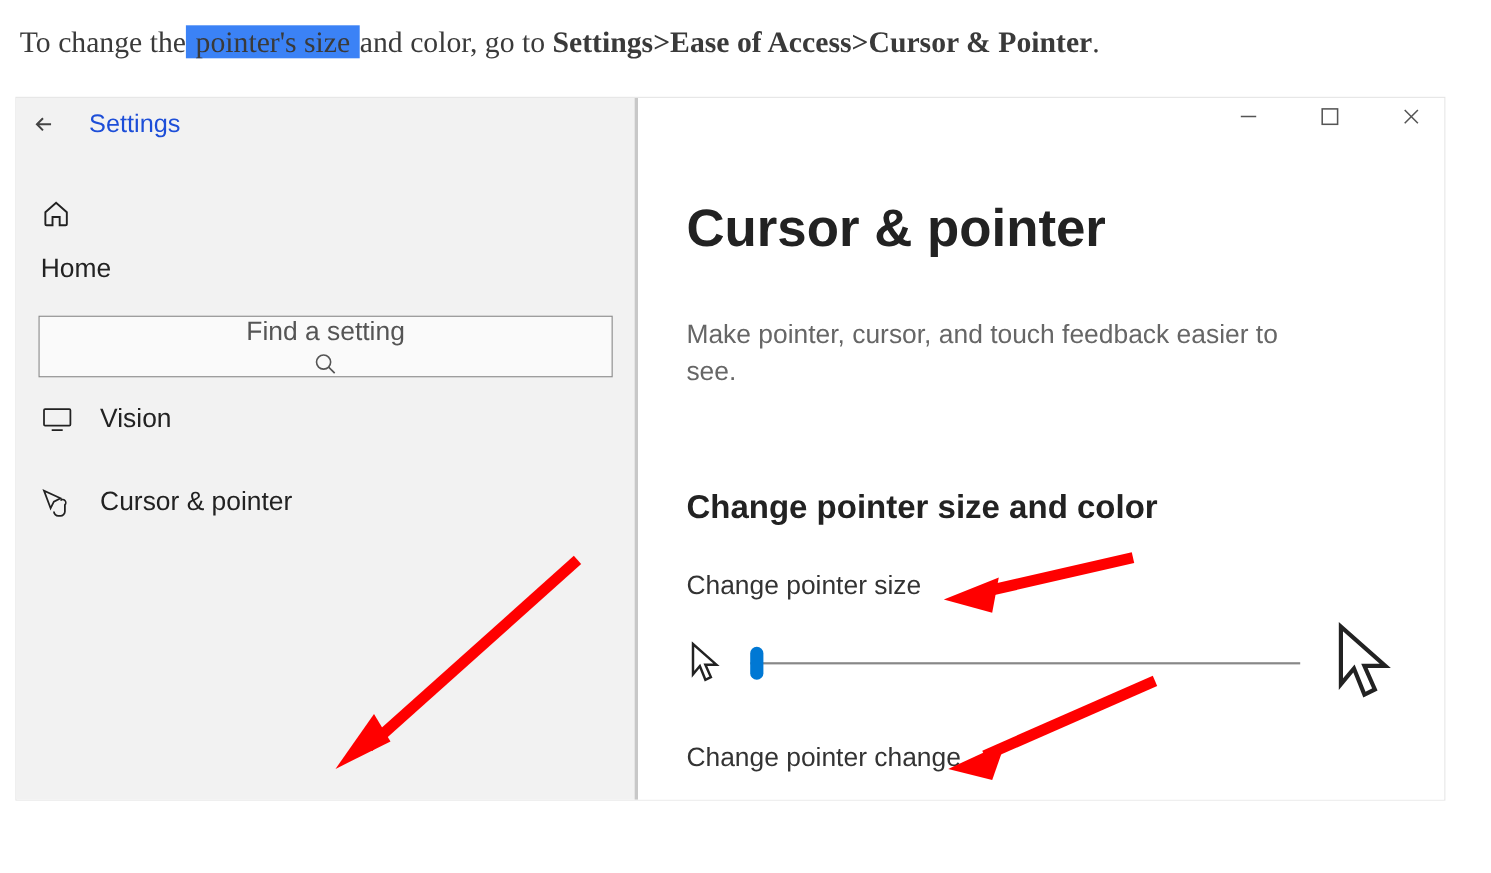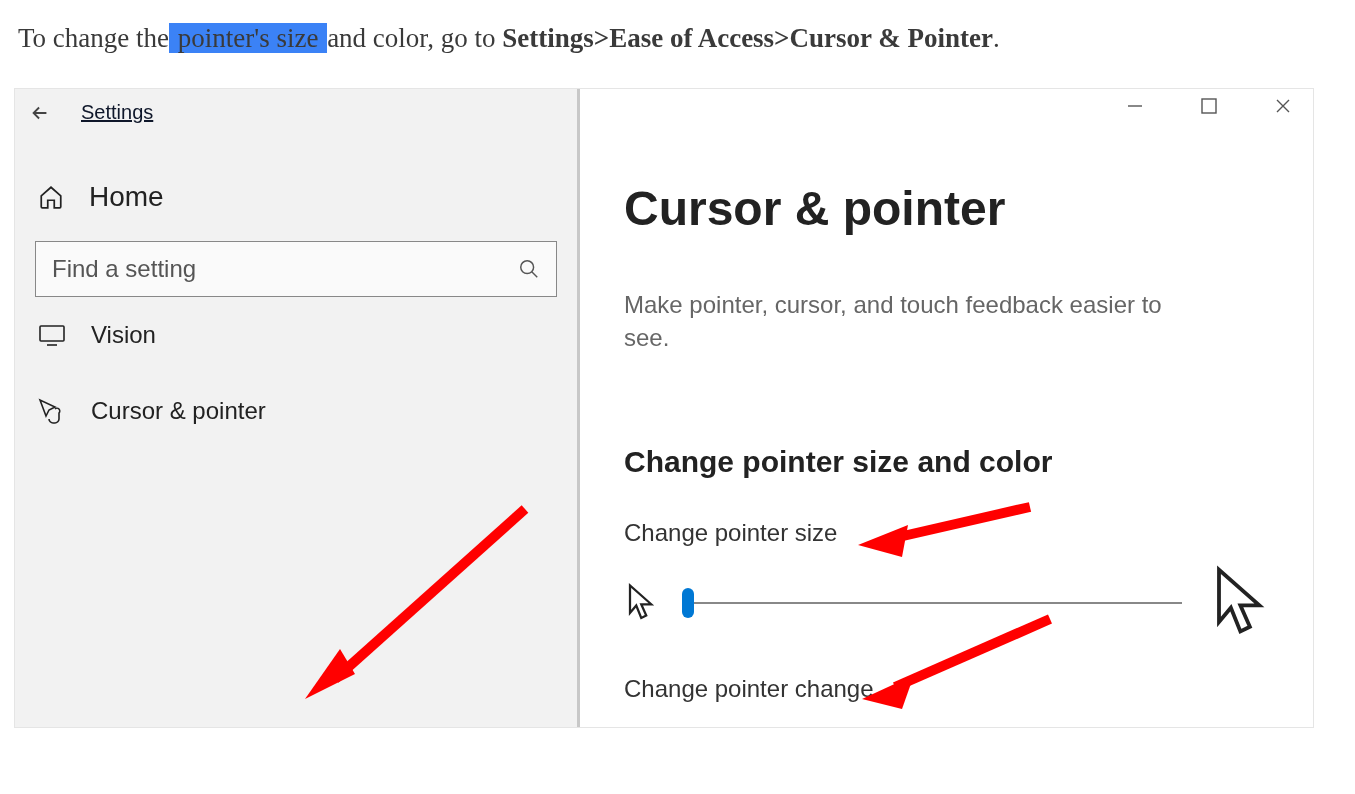--- a/index.html
+++ b/index.html
@@ -37,54 +37,54 @@
     background: #f2f2f2;
     border-right: 3px solid #c8c8c8;
     position: relative;
     padding-bottom: 20px;
   }
   .topbar {
     height: 48px;
     display: flex;
     align-items: center;
     padding: 0 14px;
-    font-size: 20px;
-    color: #0f172a;
+    font-size: 23px;
+    color: #1d4ed8;
     gap: 30px;
-    text-decoration: underline;
   }
   .back-arrow {
     font-size: 22px;
     color: #444;
     cursor: pointer;
   }
   .nav-row {
     display: flex;
-    align-items: center;
     gap: 24px;
     padding: 14px 22px;
-    font-size: 28px;
+    font-size: 24px;
     color: #222;
     cursor: pointer;
+    flex-direction: column;
   }
   .nav-row.home { margin-top: 30px; }
   .nav-row .icon { width: 28px; display:flex; justify-content:center; }
   .search-wrap {
     margin: 14px 20px 0 20px;
   }
   .search-box {
     width: 100%;
     height: 56px;
     border: 1.5px solid #888;
     background: #fafafa;
     display: flex;
     align-items: center;
     padding: 0 16px;
     font-size: 24px;
     color: #555;
+    flex-direction: column;
   }
   .search-box .ph { flex:1; color:#555; }
   .category-label {
     margin: 34px 22px 0 22px;
     font-size: 24px;
     font-weight: 600;
     color: #222;
   }
   .subcategory-label {
     margin: 90px 22px 10px 22px;

